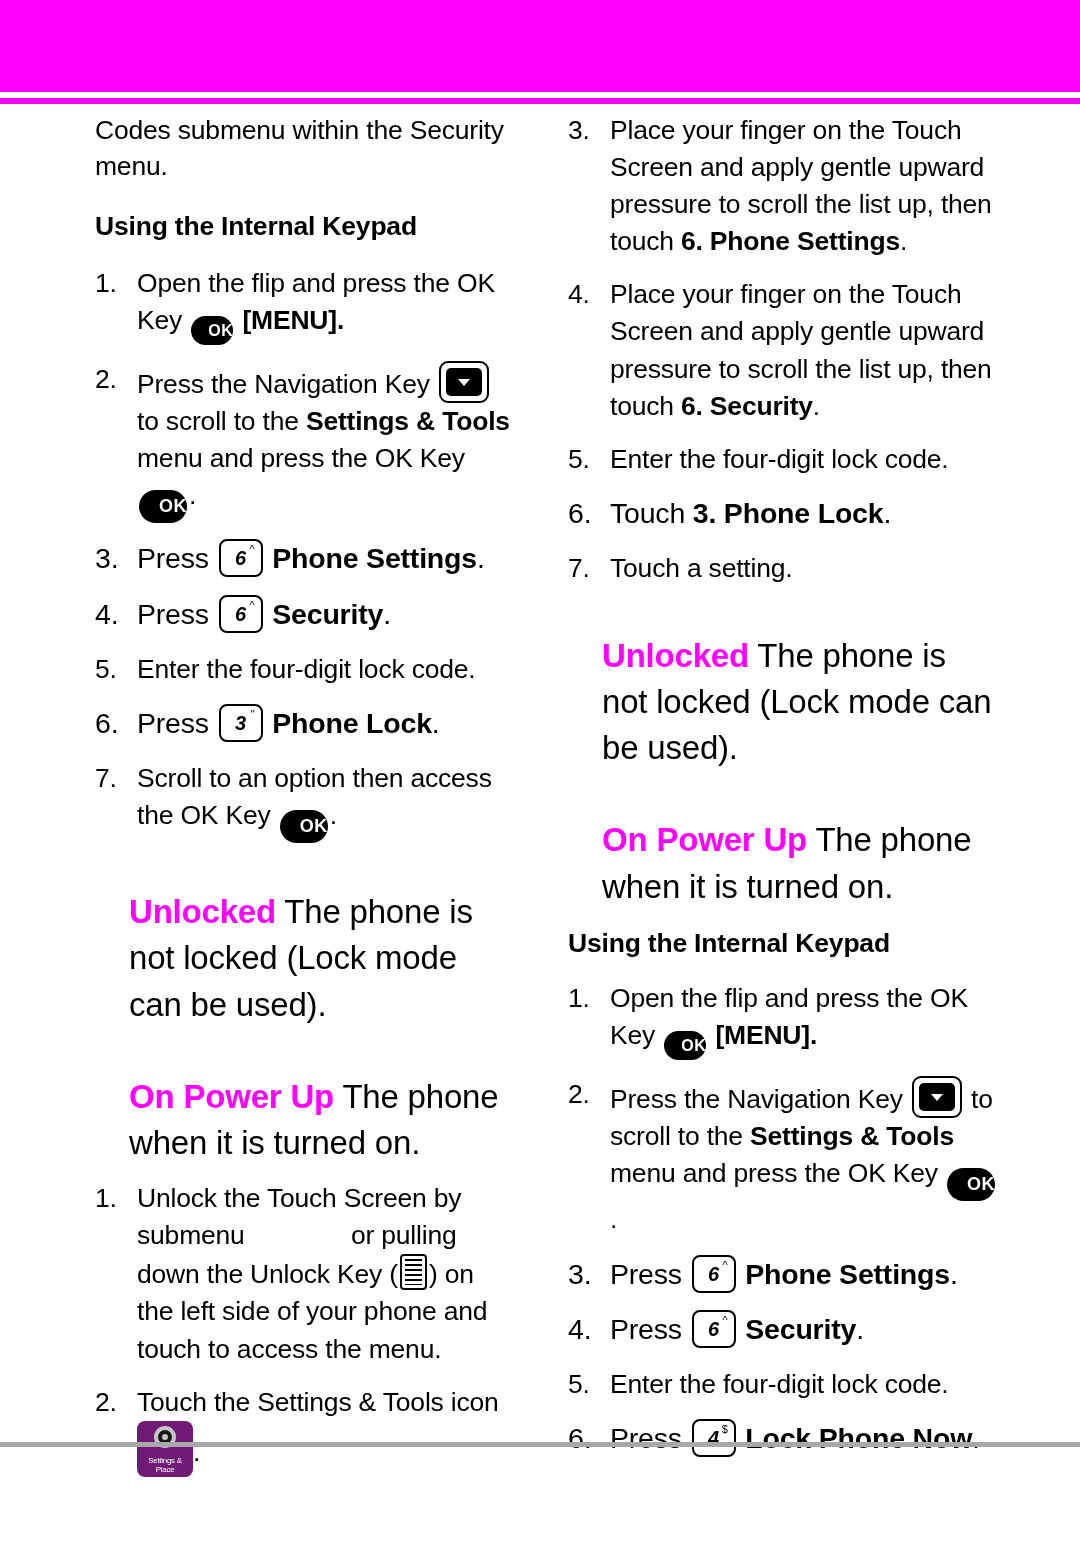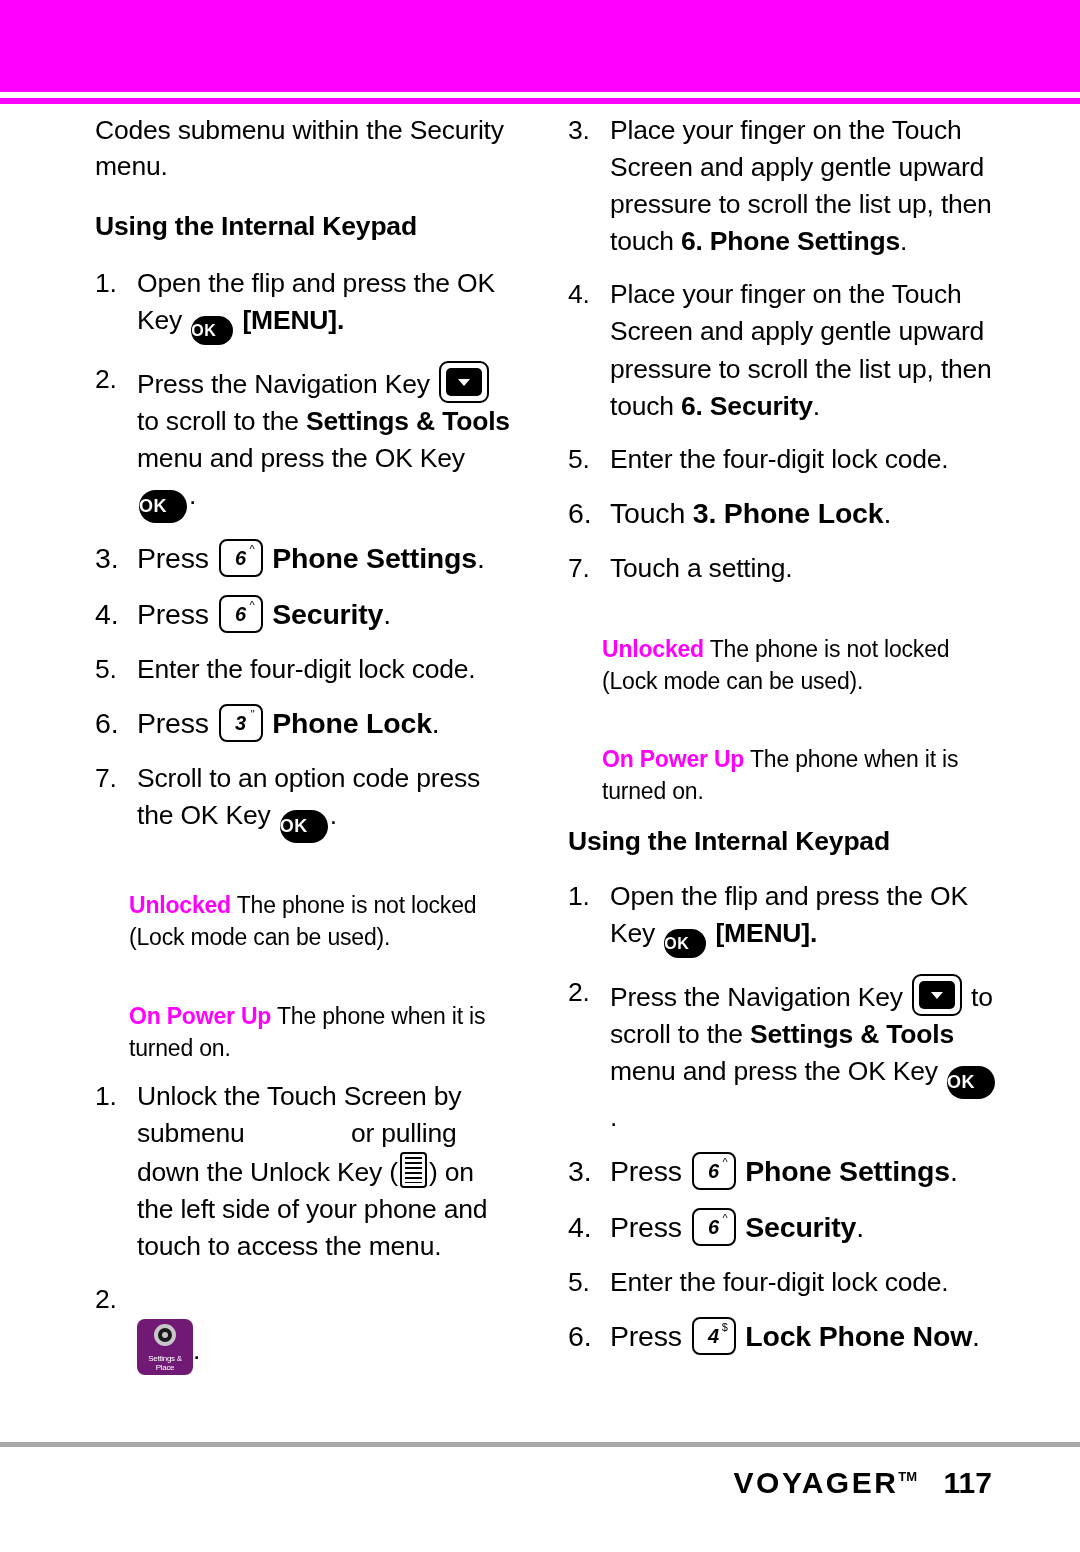--- a/index.html
+++ b/index.html
@@ -85,21 +85,21 @@
     position: absolute;
     left: 0;
     top: 0;
     width: 34px;
     text-align: left;
   }
   .step-big {
     font-size: 28.5px;
   }
   .indent-para {
-    font-size: 23px;
+    font-size: 33px;
     line-height: 1.4;
     margin-left: 34px;
     margin-bottom: 14px;
     letter-spacing: -0.2px;
     margin-top: 46px;
   }
   .magenta {
     color: #ff00ff;
   }
   b, .b { font-weight: bold; }
@@ -111,21 +111,21 @@
     margin: 0 2px;
   }
   .key-ok {
     width: 42px;
     height: 29px;
     border-radius: 15px;
     background: #000;
     color: #fff;
     font-size: 16px;
     font-weight: bold;
-    text-align: left;
+    text-align: right;
     line-height: 29px;
     letter-spacing: 0.5px;
   }
   .key-ok-lg {
     width: 48px;
     height: 33px;
     border-radius: 17px;
     line-height: 33px;
     font-size: 18px;
     vertical-align: -8px;
@@ -331,21 +331,21 @@
 
       <div class="step step-big">
         <span class="num">6.</span>
         <span>Press</span>
         <span class="key key-num"><span class="d">3</span><span class="sup">"</span></span>
         <b>Phone Lock</b><span>.</span>
       </div>
 
       <div class="step">
         <span class="num">7.</span>
-        <span>Scroll to an option code press the OK Key</span>
+        <span>Scroll to an option then access the OK Key</span>
         <span class="key key-ok key-ok-lg">OK</span><span>.</span>
       </div>
 
       <p class="indent-para">
         <span class="magenta b">Unlocked</span>
         <span>The phone is not locked (Lock mode can be used).</span>
       </p>
 
       <p class="indent-para">
         <span class="magenta b">On Power Up</span>
@@ -355,20 +355,21 @@
 
       <div class="step">
         <span class="num">1.</span>
         <span>Unlock the Touch Screen by submenu</span>
         <span class="blank-slot"></span>
         <span>or pulling down the Unlock Key (</span><span class="key key-unlock"><span class="bars"></span></span><span>) on the left side of your phone and touch to access the menu.</span>
       </div>
 
       <div class="step">
         <span class="num">2.</span>
+        <span>Touch the Settings &amp; Tools icon</span>
         <br>
         <span class="icon-settings">
           <span class="gear"></span>
           <span class="lbl"><span>Settings &amp;</span><br><span>Place</span></span>
         </span><span>.</span>
       </div>
 
     </div>
 
     <div class="col col-right">
@@ -455,18 +456,14 @@
         <span>Press</span>
         <span class="key key-num"><span class="d">4</span><span class="sup">$</span></span>
         <b>Lock Phone Now</b><span>.</span>
       </div>
 
     </div>
 
   </div>
 
   <div class="footer-rule"></div>
-  <div class="footer">
-    <span class="brand"><span>VOYAGER</span><span class="tm">TM</span></span>
-    <span class="pagenum">117</span>
-  </div>
 
 </div>
 
 </body></html>

